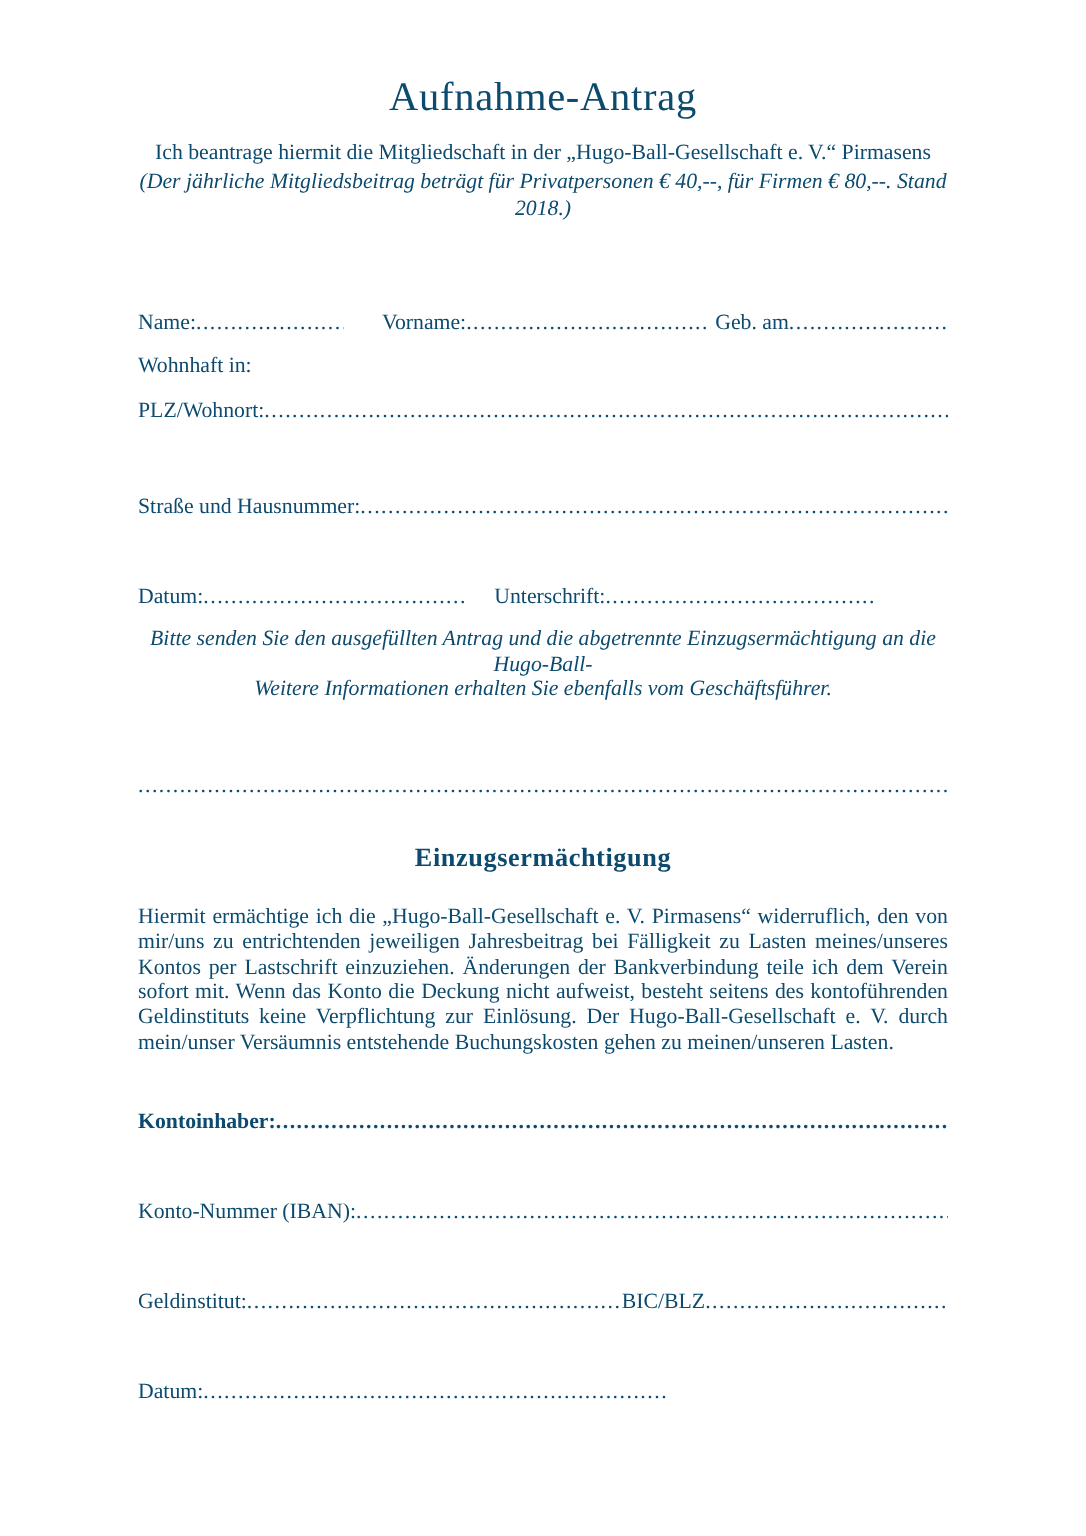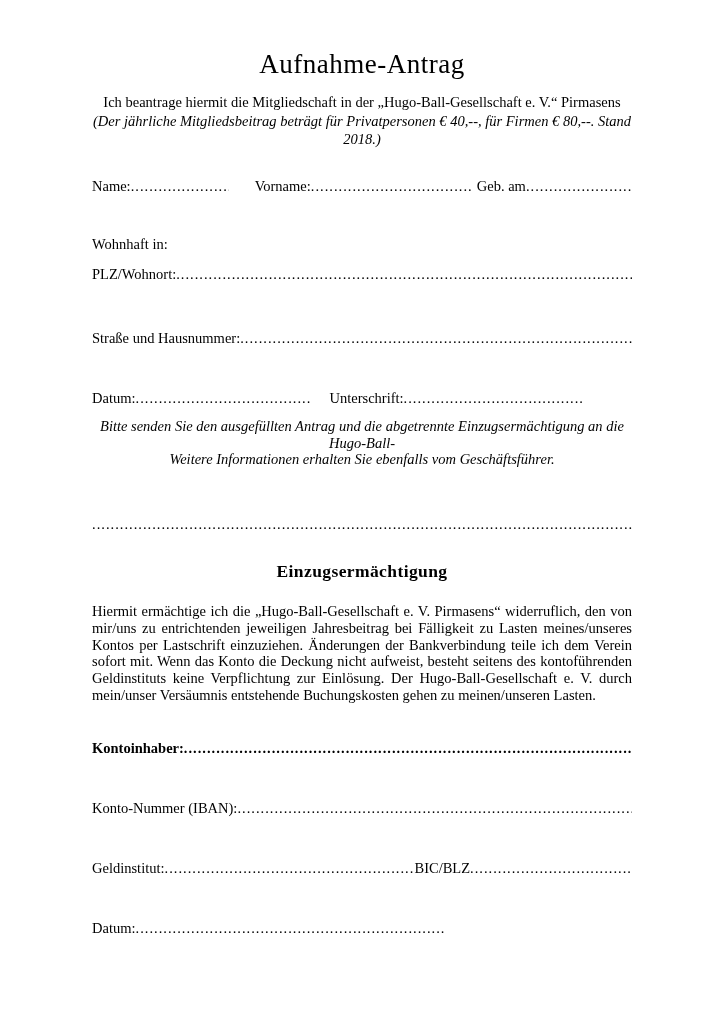--- a/index.html
+++ b/index.html
@@ -1,21 +1,21 @@
 <!DOCTYPE html>
 <html><head>
 <meta charset="utf-8">
 <style>
   html, body { margin: 0; padding: 0; background: #ffffff; }
   .page {
     position: relative;
     width: 724px;
     height: 1024px;
     background: #ffffff;
-    color: #000000;
+    color: #0c4a6e;
     font-family: "Liberation Serif", "DejaVu Serif", serif;
     font-size: 14.5px;
     overflow: hidden;
   }
   .abs { position: absolute; left: 92px; width: 540px; }
   .full { position: absolute; left: 0; width: 724px; }
   .center { text-align: center; }
   .title {
     font-size: 27px;
     font-weight: 400;
@@ -61,21 +61,21 @@
 
   <div class="abs center" style="top:93px; line-height:18px;">Ich beantrage hiermit die Mitgliedschaft in der „Hugo-Ball-Gesellschaft e. V.“ Pirmasens</div>
   <div class="abs center italic" style="top:112px; line-height:18px;">(Der jährliche Mitgliedsbeitrag beträgt für Privatpersonen € 40,--, für Firmen € 80,--. Stand 2018.)</div>
 
   <div class="abs row" style="top:177px;">
     <span class="lbl">Name:</span>
     <span class="dots" style="width:98px;">......................................................................................................................................................................................</span>
     <span class="gap" style="width:26px;"></span>
     <span class="lbl">Vorname:</span>
     <span class="dots" style="width:160px;">......................................................................................................................................................................................</span>
-    <span class="lbl" style="margin-left:6px;">Geb. am</span>
+    <span class="lbl" style="margin-left:6px;margin-top:29px;">Geb. am</span>
     <span class="dots fill">......................................................................................................................................................................................</span>
   </div>
 
   <div class="abs row" style="top:235px;">
     <span class="lbl">Wohnhaft in:</span>
   </div>
 
   <div class="abs row" style="top:265px;">
     <span class="lbl">PLZ/Wohnort:</span>
     <span class="dots fill">......................................................................................................................................................................................</span>

